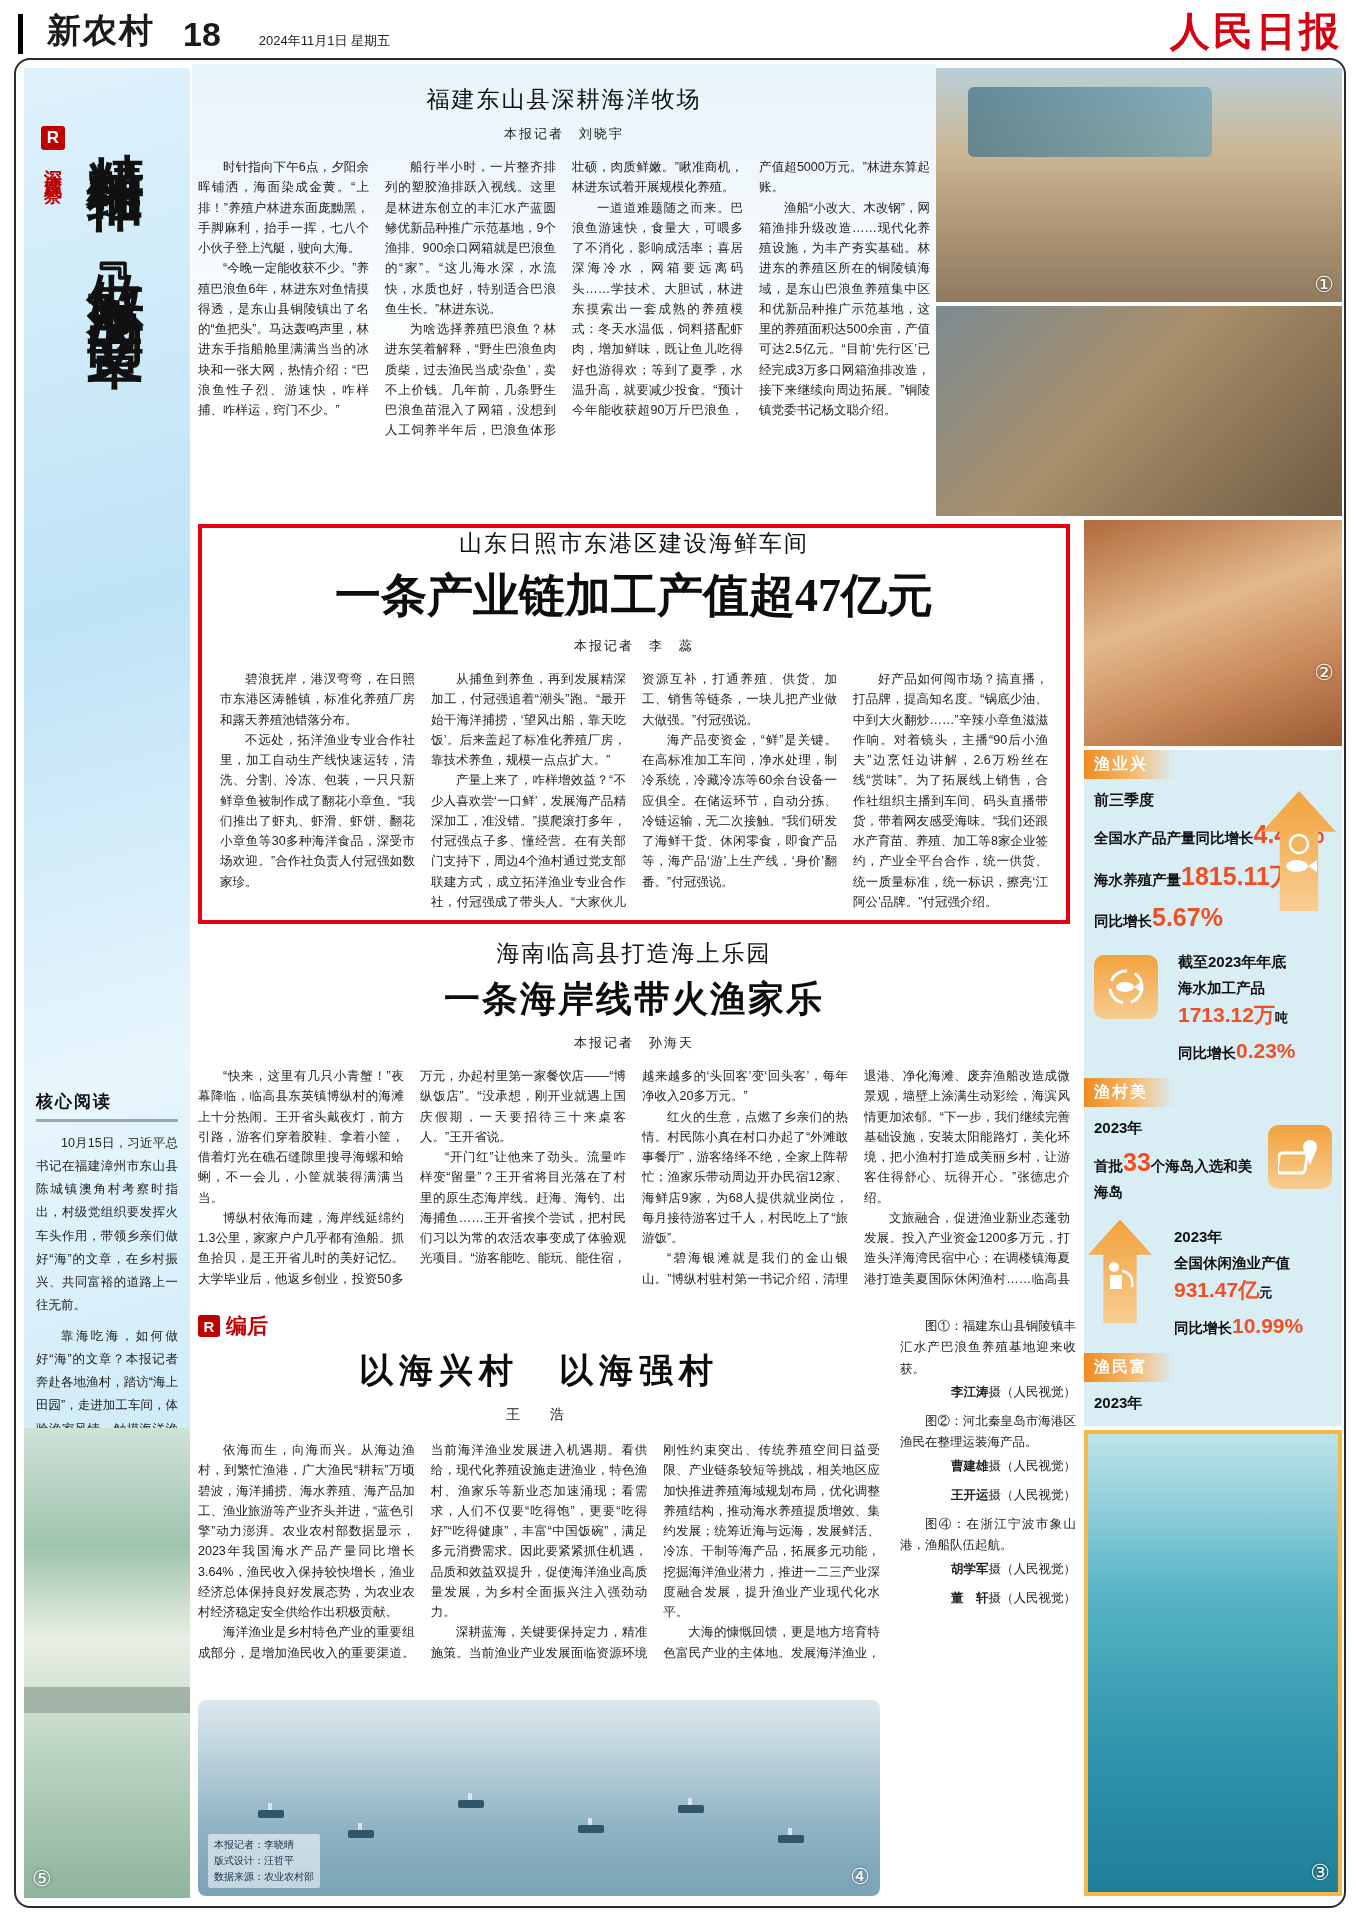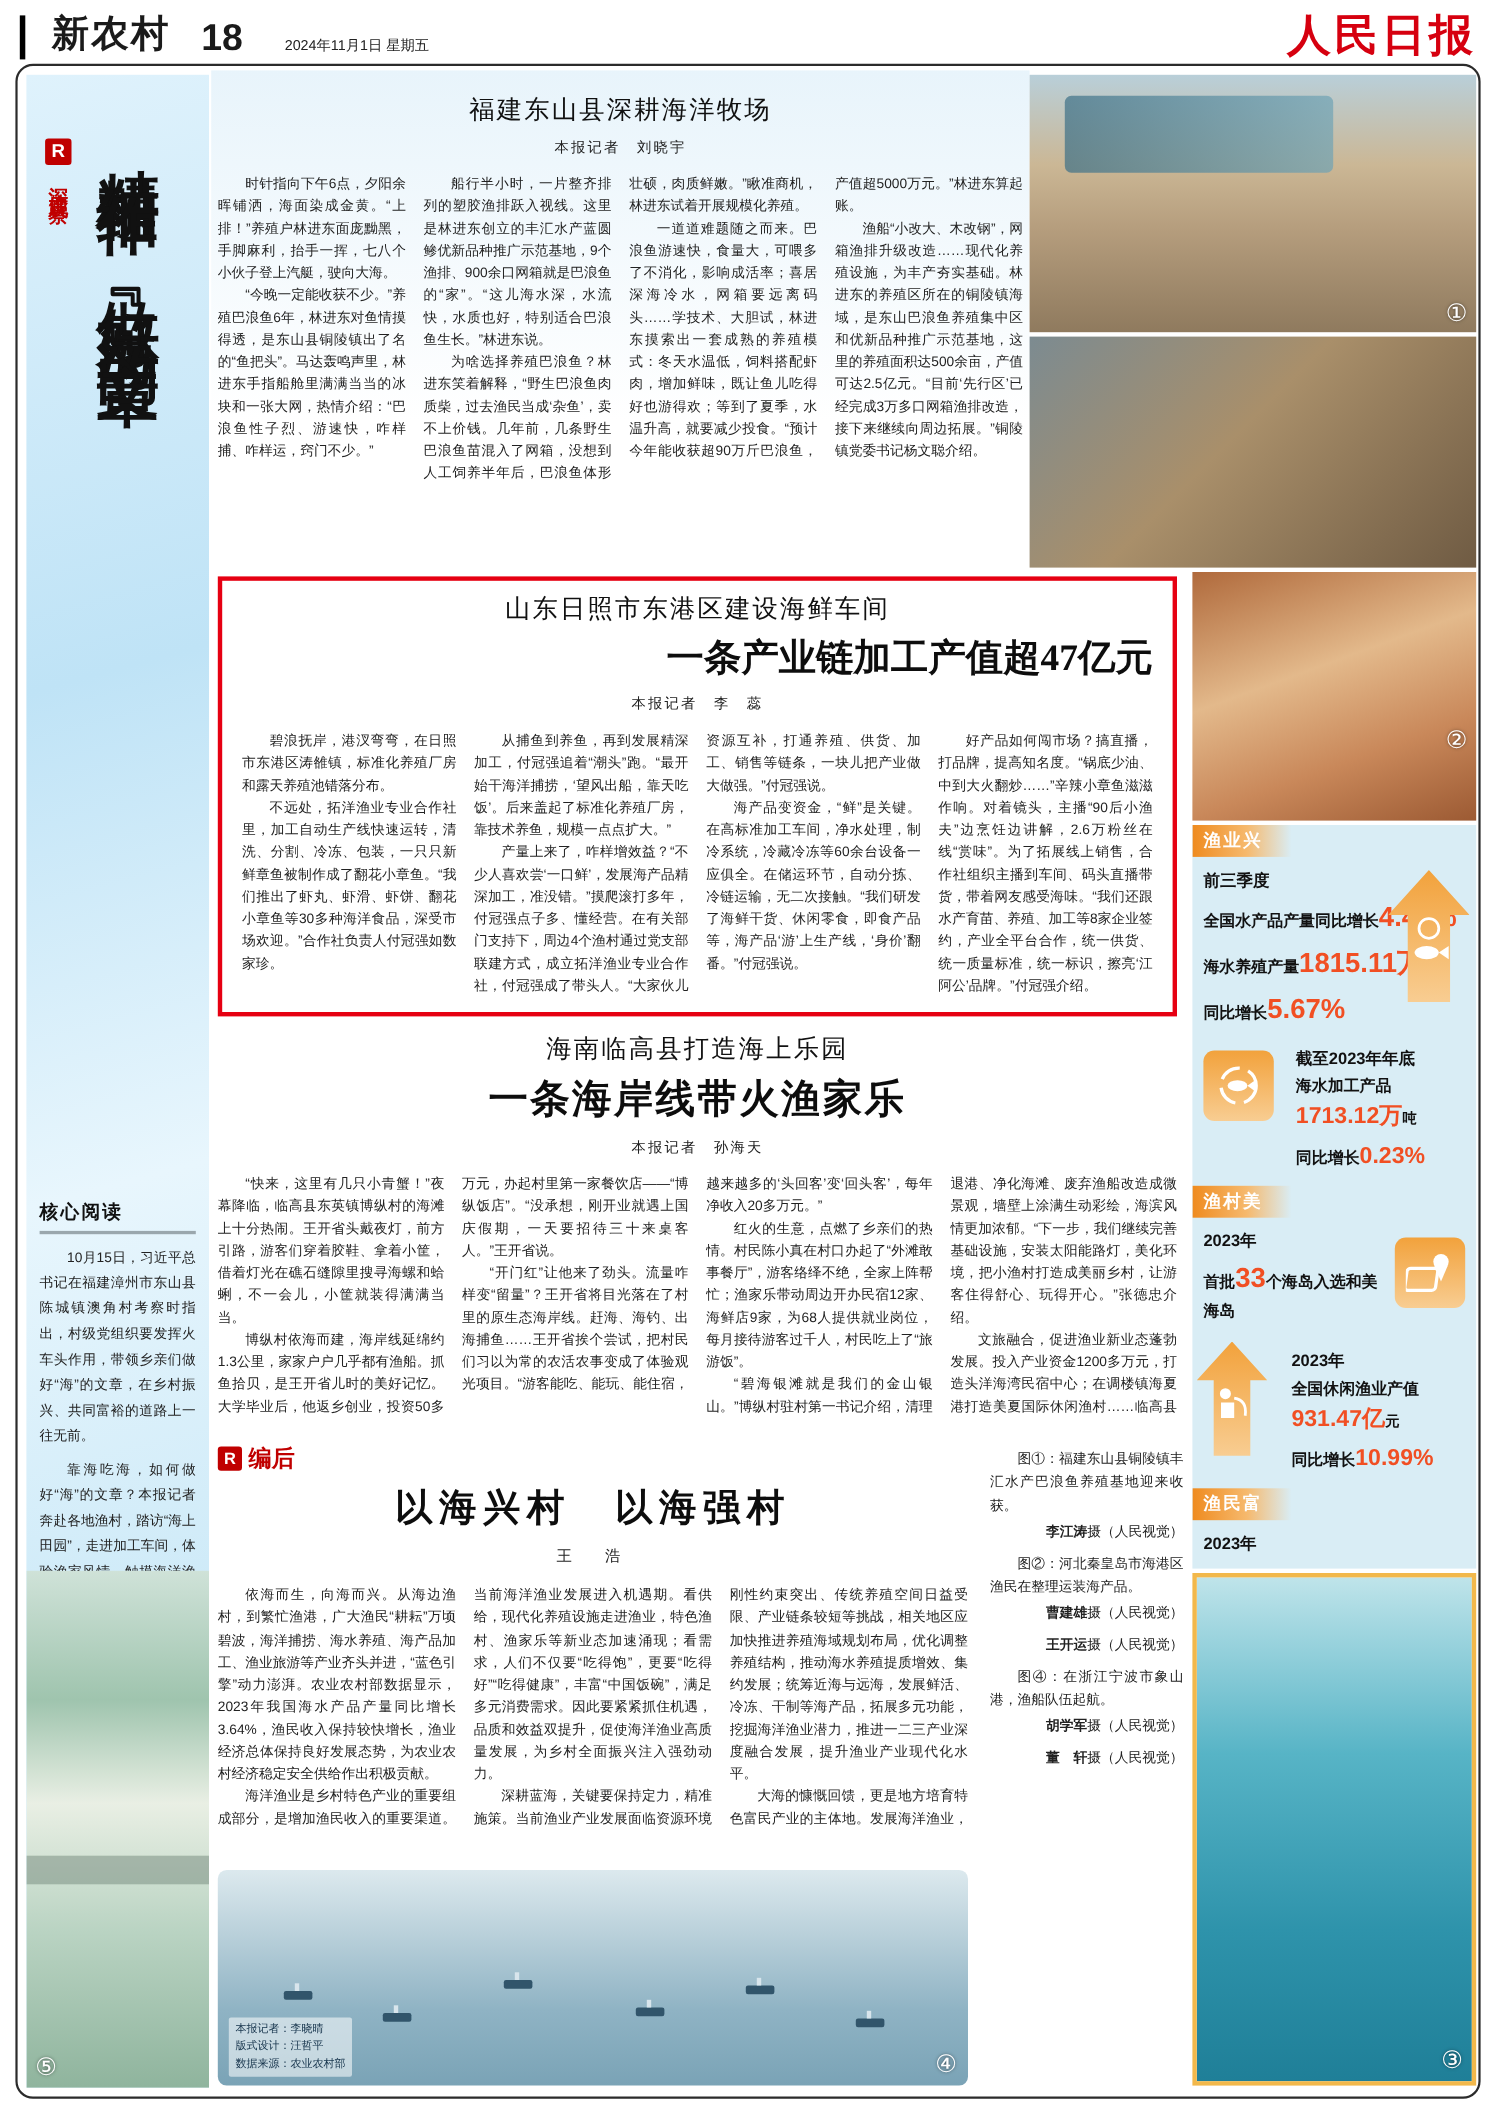--- a/index.html
+++ b/index.html
@@ -60,22 +60,22 @@
   .shrimp{left:1084px;top:520px;width:258px;height:226px;
      background:linear-gradient(160deg,#b06a3c 0%,#e3b98b 40%,#c9885a 70%,#9c5a33 100%);}
   .snorkel{left:1084px;top:1430px;width:258px;height:466px;border:4px solid #f2b84b;box-sizing:border-box;
      background:linear-gradient(180deg,#bfe4ea 0%,#57b4c6 35%,#2e93ab 70%,#1f7f98 100%);}
   .boats{left:198px;top:1700px;width:682px;height:196px;border-radius:8px;
      background:linear-gradient(180deg,#dce9ee 0%,#b9d0da 30%,#8fb3c4 65%,#7aa3b6 100%);}
   .boat{position:absolute;width:26px;height:8px;background:#31556b;border-radius:2px;}
   .boat:after{content:"";position:absolute;left:10px;top:-7px;width:4px;height:7px;background:#d8e5ec;}
   
   .redbox{left:198px;top:524px;width:872px;height:400px;border:4px solid #e60012;box-sizing:border-box;
-          background:#fff;padding:10px 18px 10px;}
-  .redbox .hl{font-size:34px;text-align:right;}
+          background:#fff;padding:0 18px 10px;}
+  .redbox .hl{font-size:46px;}
   .redbox .cols{column-count:4;height:252px;margin-top:14px;}
   
   .art3{left:198px;top:938px;width:872px;height:366px;}
   .art3 .hl{font-size:36px;letter-spacing:2px;}
   .art3 .cols{column-count:4;height:238px;margin-top:14px;}
   
   .edi{left:198px;top:1312px;width:682px;height:380px;}
   .ed-label{display:flex;align-items:center;gap:6px;font-size:21px;font-weight:bold;color:#c00000;}
   .ed-label .rlogo{width:22px;height:22px;font-size:15px;}
   .edi .hl{font-size:34px;letter-spacing:6px;margin-top:8px;}

